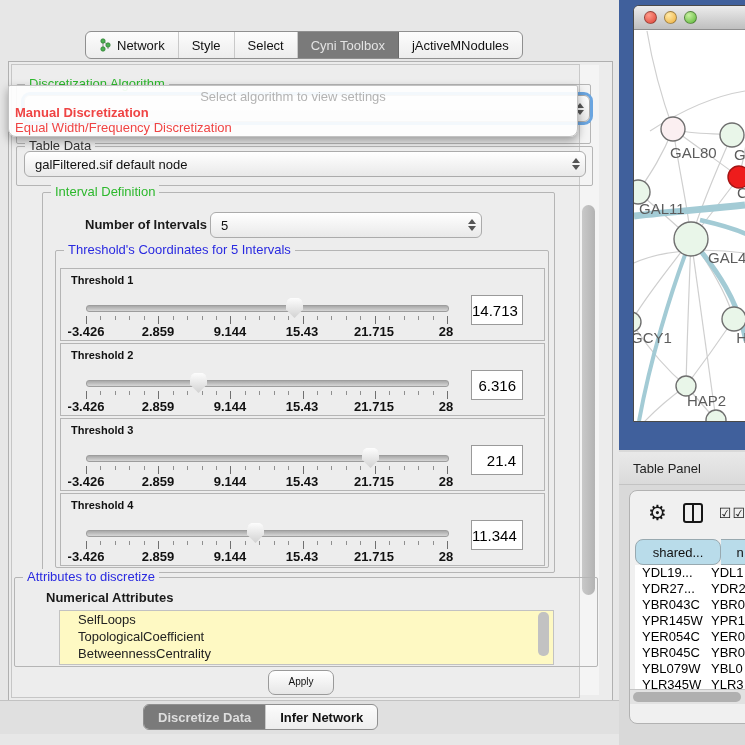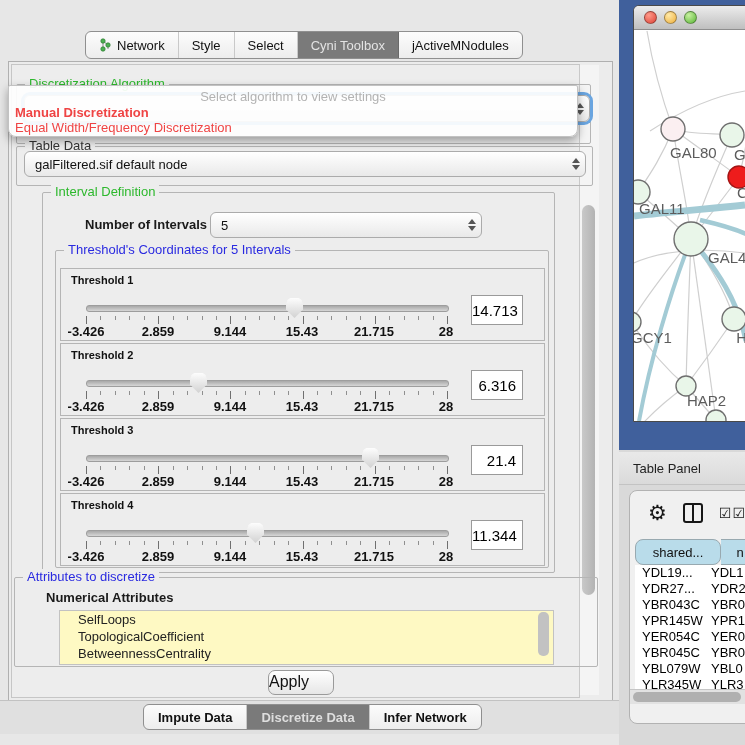--- a/index.html
+++ b/index.html
@@ -71,21 +71,21 @@
   .valbox{position:absolute;left:410px;top:26px;width:52px;height:30px;background:#fff;border:1px solid #9a9a9a;
           font-size:15px;color:#000;text-align:right;line-height:30px;padding-right:6px;box-sizing:border-box;}
 
   
   #attr-list{left:59px;top:610px;width:493px;height:53px;background:#fef9c3;border:1px solid #c2c2c2;overflow:hidden;}
   .attr-item{padding:1px 0 1px 18px;font-size:13px;color:#222;white-space:nowrap;}
   #attr-scroll{left:538px;top:612px;width:11px;height:44px;background:#c2c2c2;border-radius:5px;}
 
   
   #apply-btn{left:268px;top:670px;width:64px;height:23px;border:1px solid #9a9a9a;border-radius:7px;
-             background:linear-gradient(#ffffff,#e6e6e6);font-size:16px;color:#111;text-align:left;line-height:22px;}
+             background:linear-gradient(#ffffff,#e6e6e6);font-size:10px;color:#111;text-align:center;line-height:22px;}
   #bottomstrip{left:0;top:700px;width:619px;height:33px;background:#e0e0e0;border-top:1px solid #c2c2c2;}
   #btabs{left:143px;top:704px;height:24px;display:flex;border:1px solid #8f8f8f;border-radius:6px;
          background:linear-gradient(#fcfcfc,#ededed);overflow:hidden;}
   .btab{display:flex;align-items:center;padding:0 14px;font-size:13px;font-weight:bold;color:#111;
         border-right:1px solid #c9c9c9;white-space:nowrap;}
   .btab:last-child{border-right:none;}
   .btab.active{background:#7a7a7a;color:#dedede;}
 
   
   #desktop{left:612px;top:0;width:133px;height:456px;background:#40609c;}
@@ -392,23 +392,20 @@
       <div class="attr-item">SelfLoops</div>
       <div class="attr-item">TopologicalCoefficient</div>
       <div class="attr-item">BetweennessCentrality</div>
     </div>
     <div id="attr-scroll" class="abs"></div>
 
     <div id="apply-btn" class="abs">Apply</div>
 
     <div id="bottomstrip" class="abs"></div>
     <div id="btabs" class="abs">
-      <div class="btab">
-          <span>Impute Data</span>
-        </div>
       <div class="btab active">
           <span>Discretize Data</span>
         </div>
       <div class="btab">
           <span>Infer Network</span>
         </div>
     </div>
   </div>
 
 </div>

